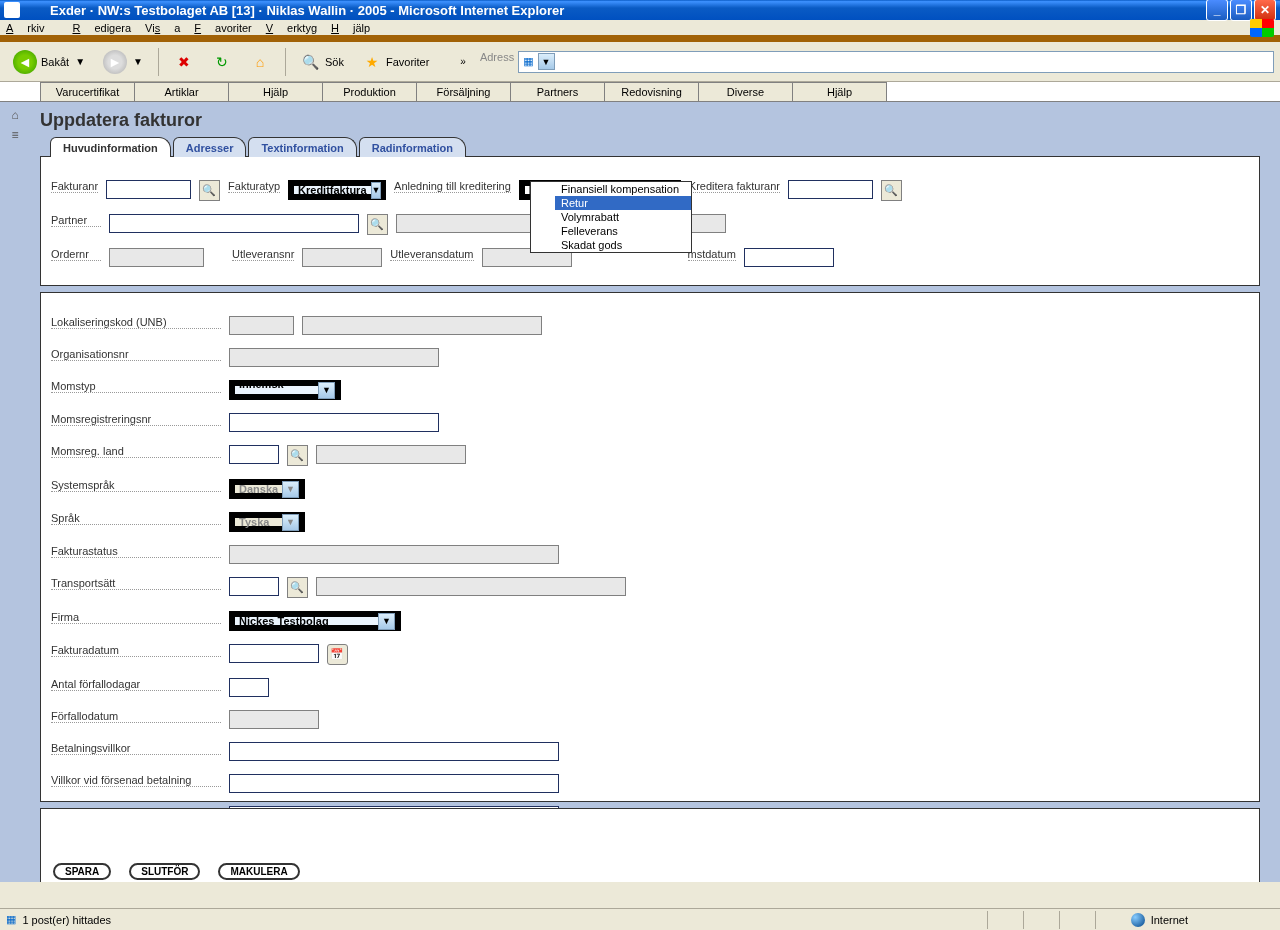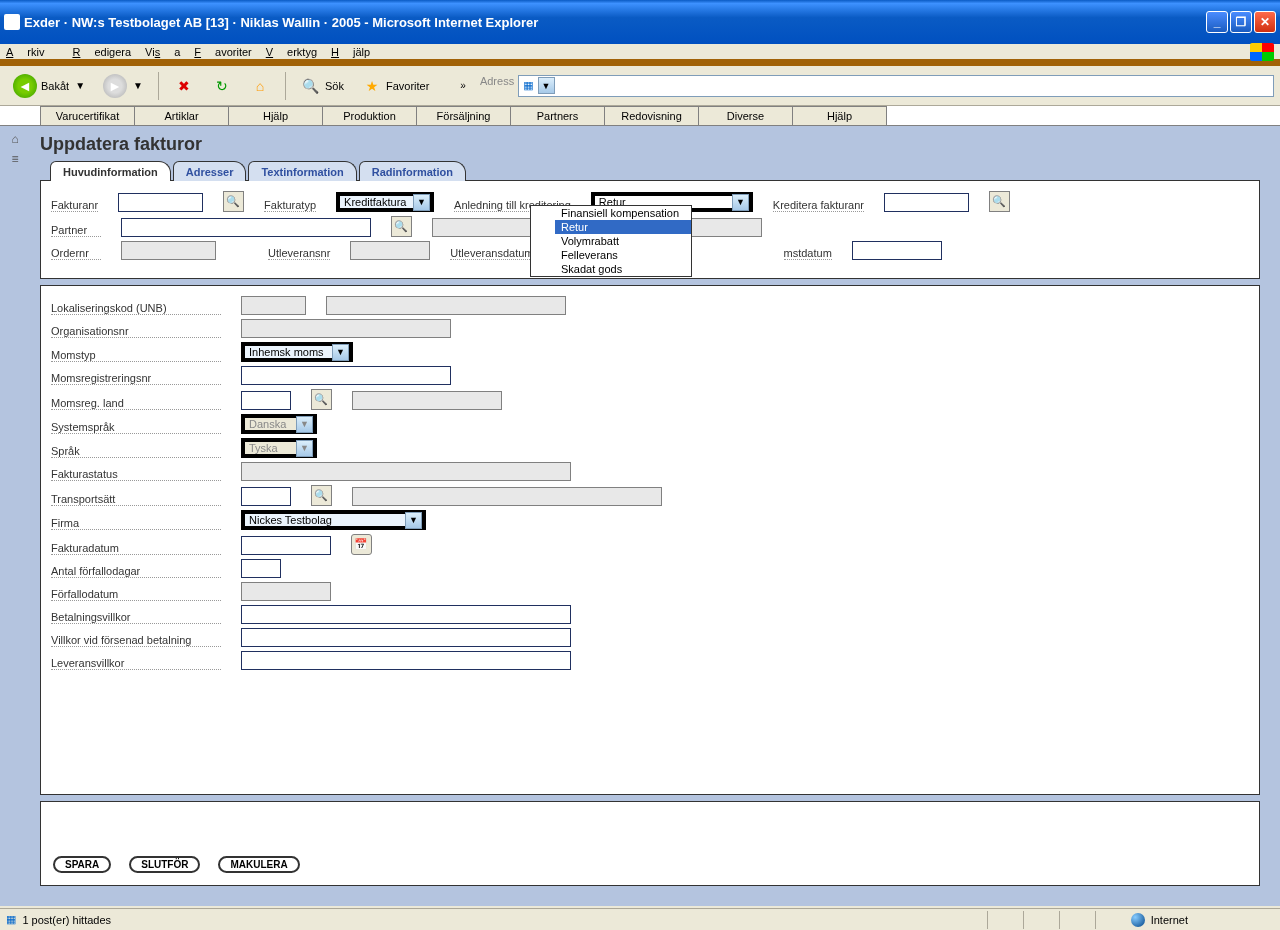--- a/index.html
+++ b/index.html
@@ -1,19 +1,19 @@
 <!DOCTYPE html>
 <html><head>
 <meta charset="utf-8">
 <style>
 * { box-sizing: border-box; margin: 0; padding: 0; }
 body { font-family: Tahoma, sans-serif; font-size: 11px; background: #ece9d8; overflow: hidden; }
 
 
-.titlebar { background: linear-gradient(to bottom, #0a5bc4 0%, #3d91ff 8%, #0a5bc4 40%, #0050c0 100%); height: 44px; display: flex; align-items: center; padding: 0 4px; color: white; font-weight: bold; font-size: 13px; }
+.titlebar { background: linear-gradient(to bottom, #0a5bc4 0%, #3d91ff 8%, #0a5bc4 40%, #0050c0 100%); height: 20px; display: flex; align-items: center; padding: 0 4px; color: white; font-weight: bold; font-size: 13px; gap: 26px; }
 .titlebar-icon { width: 16px; height: 16px; background: #fff; margin-right: 4px; display:inline-block; border-radius:2px; }
 .titlebar-text { flex: 1; white-space: nowrap; overflow: hidden; }
 .win-buttons { display: flex; gap: 2px; }
 .win-btn { width: 22px; height: 22px; border-radius: 3px; border: 1px solid #fff; display:flex; align-items:center; justify-content:center; color:#fff; font-weight:bold; font-size:12px; cursor:pointer; }
 .win-min { background: linear-gradient(to bottom,#4a8cff,#1a5cc0); }
 .win-max { background: linear-gradient(to bottom,#4a8cff,#1a5cc0); }
 .win-close { background: linear-gradient(to bottom,#ff6a4a,#d03010); }
 
 
 .menubar { background: #ece9d8; height: 22px; display: flex; align-items: center; padding: 0 6px; border-bottom: 7px solid #a16207; }
@@ -43,21 +43,21 @@
 .left-gutter{position:absolute;left:0;top:0;width:30px;height:100%;display:flex;flex-direction:column;align-items:center;padding-top:6px;gap:6px;}
 .gutter-icon{width:16px;height:14px;display:flex;align-items:center;justify-content:center;font-size:12px;color:#555;}
 .page-title{font-size:18px;font-weight:bold;color:#333;padding:8px 0 6px 40px;}
 
 .inner-tabs{display:flex;padding-left:50px;position:relative;z-index:2;}
 .itab{height:20px;padding:0 12px;background:#d4dff0;border:1px solid #333;border-bottom:none;border-radius:6px 12px 0 0;display:flex;align-items:center;margin-right:2px;color:#3050a0;font-weight:bold;cursor:pointer;font-size:11px;}
 .itab.active{background:#fff;color:#333;}
 
 .form-panel{background:#fff;border:1px solid #333;margin:0 20px 6px 40px;padding:10px 10px;position:relative;}
 .form-panel.first{margin-top:-1px;}
-.row{display:flex;align-items:flex-end;margin-bottom:4px;gap:20px;flex-wrap:wrap;}
+.row{display:flex;align-items:flex-start;margin-bottom:4px;gap:8px;flex-wrap:wrap;margin-top:13px;}
 .lbl{color:#333;min-width:auto;border-bottom:1px dotted #999;cursor:help;}
 .lbl-fixed{width:170px;color:#333;border-bottom:1px dotted #999;cursor:help;display:inline-block;}
 .inp{height:19px;border:1px solid #203060;background:#fff;padding:0 3px;font-size:11px;}
 .inp.ro{background:#e8e8e8;border-color:#808080;}
 .sel-btn{width:17px;height:17px;background:linear-gradient(#dbeefb,#a6c9e8);border:1px solid #7f9db9;display:inline-flex;align-items:center;justify-content:center;font-size:9px;}
 .lookup{width:21px;height:21px;border:1px solid #808080;background:#ece9d8;display:inline-flex;align-items:center;justify-content:center;cursor:pointer;}
 .cal-btn{width:21px;height:21px;border:1px solid #808080;background:#ece9d8;border-radius:3px;display:inline-flex;align-items:center;justify-content:center;cursor:pointer;font-size:11px;}
 
 
 .dropdown{position:absolute;border:1px solid #333;background:#fff;z-index:100;font-size:11px;}
@@ -69,21 +69,21 @@
 .action-btns{position:absolute;bottom:12px;left:12px;display:flex;gap:18px;}
 .abtn{border:2px solid #333;border-radius:10px;padding:1px 10px;font-weight:bold;font-size:10px;background:#fff;cursor:pointer;}
 .totals{position:absolute;right:10px;top:8px;background:#d0dcf0;border:1px solid #aaa;padding:4px 8px;text-align:left;line-height:16px;width:80px;}
 
 
 .statusbar{position:fixed;bottom:0;left:0;right:0;height:22px;background:#ece9d8;border-top:1px solid #aca899;display:flex;align-items:center;padding:0 6px;gap:6px;}
 .status-sec{border-left:1px solid #aca899;height:18px;}
 .status-right{margin-left:auto;display:flex;align-items:center;gap:6px;}
 .globe{width:14px;height:14px;border-radius:50%;background:radial-gradient(circle at 30% 30%,#8cf,#048);}
 
-.sel-combo{display:inline-flex;align-items:center;border:4px solid #000000;background:#fff;height:20px;}
+.sel-combo{display:inline-flex;align-items:center;border:6px solid #000000;background:#fff;height:20px;font-weight:bold;}
 .sel-combo .txt{padding:0 4px;flex:1;}
 .sel-combo.disabled{background:#ece9d8;color:#888;}
 .sel-combo.blue{background:#ebf4fd;}
 </style>
 </head>
 <body>
 
 <div class="titlebar">
   <span class="titlebar-icon"></span>
   <span class="titlebar-text">Exder · NW:s Testbolaget AB [13] · Niklas Wallin · 2005 - Microsoft Internet Explorer</span>
@@ -262,21 +262,21 @@
       <input class="inp ro" style="width: 330px;">
       </div>
     <div class="row">
         <span class="lbl-fixed">Transportsätt</span>
       <input class="inp" style="width: 50px;">
       <span class="lookup">🔍</span>
       <input class="inp ro" style="width: 310px;">
       </div>
     <div class="row">
         <span class="lbl-fixed">Firma</span>
-      <div class="sel-combo blue" style="width:185px">
+      <div class="sel-combo blue" style="width:172px">
         <span class="txt">Nickes Testbolag</span>
         <span class="sel-btn">▼</span>
         </div>
       </div>
     <div class="row">
         <span class="lbl-fixed">Fakturadatum</span>
       <input class="inp" style="width: 90px;">
       <span class="cal-btn">📅</span>
       </div>
     <div class="row">

